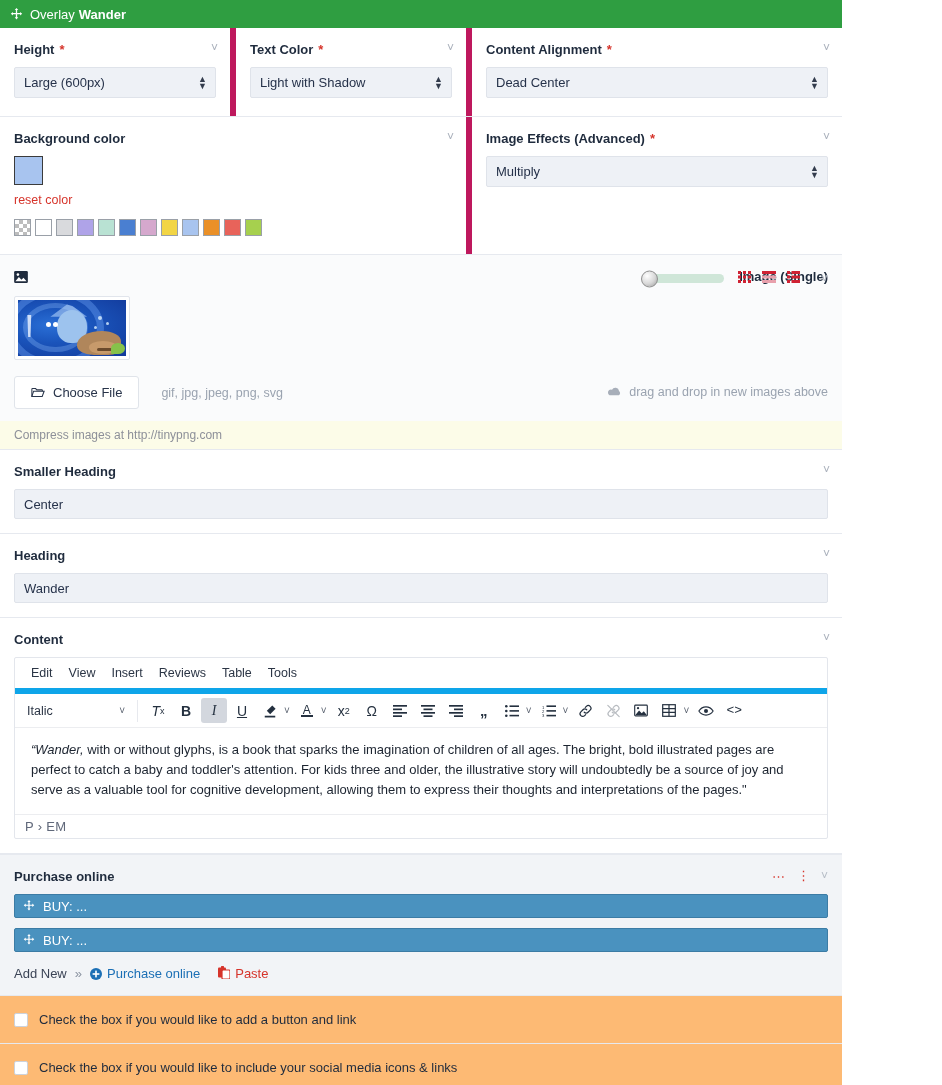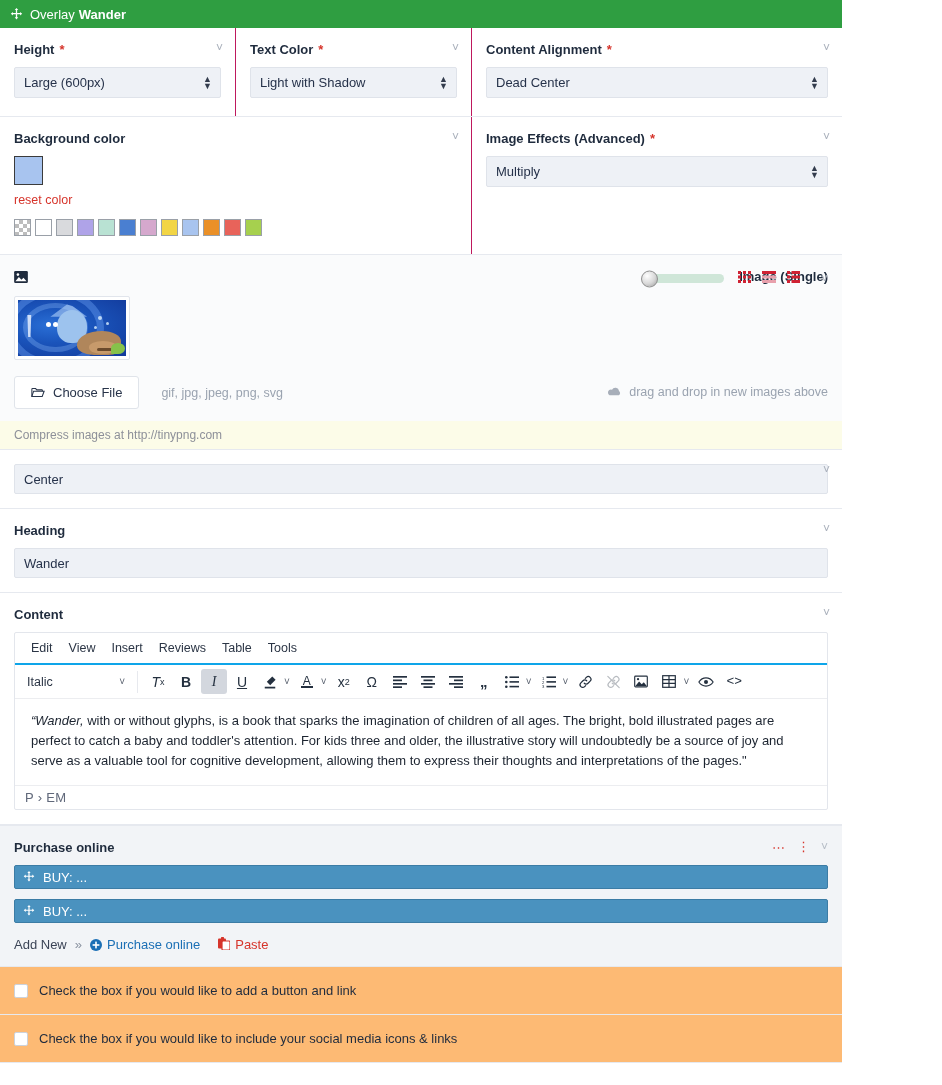--- a/index.html
+++ b/index.html
@@ -24,21 +24,21 @@
     padding: 0 10px;
     font-size: 13px;
   }
   .topbar .move-ico { margin-right: 7px; display:inline-flex; }
   .topbar .label-light { font-weight: 400; }
   .topbar .label-bold { font-weight: 700; margin-left: 4px; }
 
   
   .row { display: flex; border-bottom: 1px solid #e6e9ef; background:#fff; }
   .cell { padding: 14px 14px 18px 14px; position: relative; }
-  .cell.b-right { border-right: 1px solid #be185d; }
+  .cell.b-right { border-right: 6px solid #be185d; }
 
   .fieldlabel {
     font-weight: 700; font-size: 13px; color:#1f2b3d;
     margin-bottom: 10px; display:flex; align-items:center;
   }
   .req { color:#d6342b; margin-left: 5px; font-size: 13px; line-height:1; }
 
   .chev {
     position:absolute; right: 12px; top: 14px;
     color:#a9b0bb; font-size: 12px; line-height:1;
@@ -165,21 +165,21 @@
     position:absolute; left:-7px; top:50%; transform: translateY(-50%);
     width: 17px; height: 17px; border-radius:50%;
     background: radial-gradient(circle at 35% 30%, #fff 0%, #d7d7d7 55%, #9a9a9a 100%);
     border: 1px solid #8f8f8f;
   }
   .viewicons { display:flex; align-items:center; margin-left: 14px; gap: 11px; }
   .vchev { margin-left: 10px; color:#b6bcc6; font-size: 12px; }
 
   
   .editor-shell { border:1px solid #e3e6ec; border-radius:2px; background:#fff; }
-  .mce-menubar { display:flex; padding: 5px 8px; border-bottom:2px solid #0ea5e9; }
+  .mce-menubar { display:flex; padding: 5px 8px; border-bottom:6px solid #0ea5e9; }
   .mce-menubar span { font-size: 12.5px; color:#2b3545; padding: 3px 8px; cursor:pointer; }
   .mce-toolbar { display:flex; align-items:center; border-bottom:1px solid #ecedf0; padding: 4px 6px; }
   .fmt-select {
     width: 110px; height: 25px; font-size: 12.5px; color:#2b3545;
     display:flex; align-items:center; justify-content:space-between;
     padding: 0 6px; cursor:pointer;
   }
   .tb-div { width:1px; height: 22px; background:#e7e9ee; margin: 0 6px; }
   .tb-btn {
     min-width: 26px; height: 25px; display:flex; align-items:center; justify-content:center;
@@ -420,20 +420,21 @@
             <path d="M12.6 4.3A4.2 4.2 0 004.6 3 3.2 3.2 0 000 6.1 3.2 3.2 0 003.2 9.3h9.1A3 3 0 0012.6 4.3z"></path>
           </svg>
       </span>
       <span>drag and drop in new images above</span>
     </div>
 
     <div class="compressbar">Compress images at http://tinypng.com</div>
   </div>
 
   <div class="simple-section">
+    <div class="fieldlabel">Smaller Heading</div>
     <span class="chev">˅</span>
     <div class="textinput">Center</div>
   </div>
 
   <div class="simple-section">
     <div class="fieldlabel">Heading</div>
     <span class="chev">˅</span>
     <div class="textinput">Wander</div>
   </div>
 

